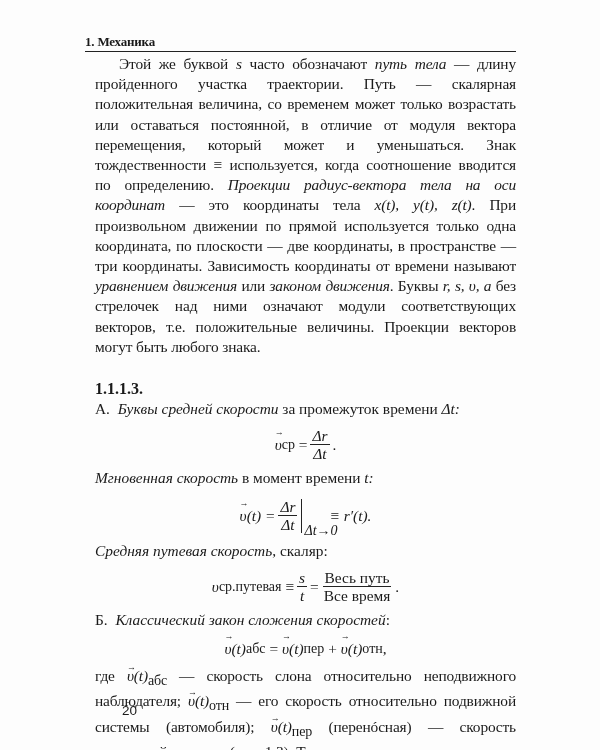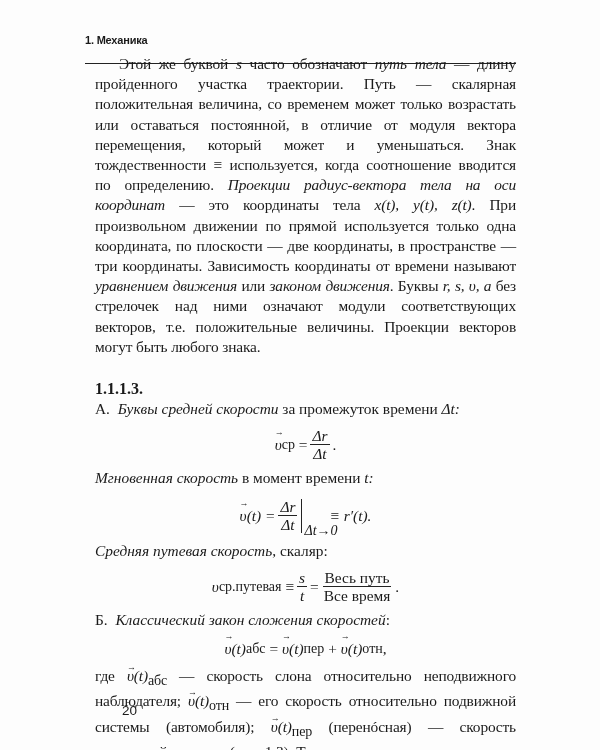--- a/index.html
+++ b/index.html
@@ -2,22 +2,22 @@
 <html><head>
 <meta charset="utf-8">
 <style>
   html, body { margin: 0; padding: 0; background: #fdfdfd; }
   body {
     width: 600px; height: 750px; position: relative; overflow: hidden;
     font-family: "Liberation Serif", serif; color: #1a1a1a;
   }
   .page-header {
     position: absolute; left: 85px; top: 34px; width: 431px;
-    border-bottom: 1.4px solid #222; padding-bottom: 17px;
-    font-family: Liberation Sans, sans-serif; font-size: 11px; font-weight: 600;
+    border-bottom: 1.4px solid #222; padding-bottom: 1px;
+    font-family: Liberation Serif, serif; font-size: 13px; font-weight: 600;
     letter-spacing: -0.2px;
   }
   .content {
     position: absolute; left: 95px; top: 54px; width: 421px;
   }
   .para {
     font-size: 15.4px; line-height: 20.2px; text-align: justify; margin: 0;
     letter-spacing: -0.15px;
   }
   .para.indent { text-indent: 24px; }

